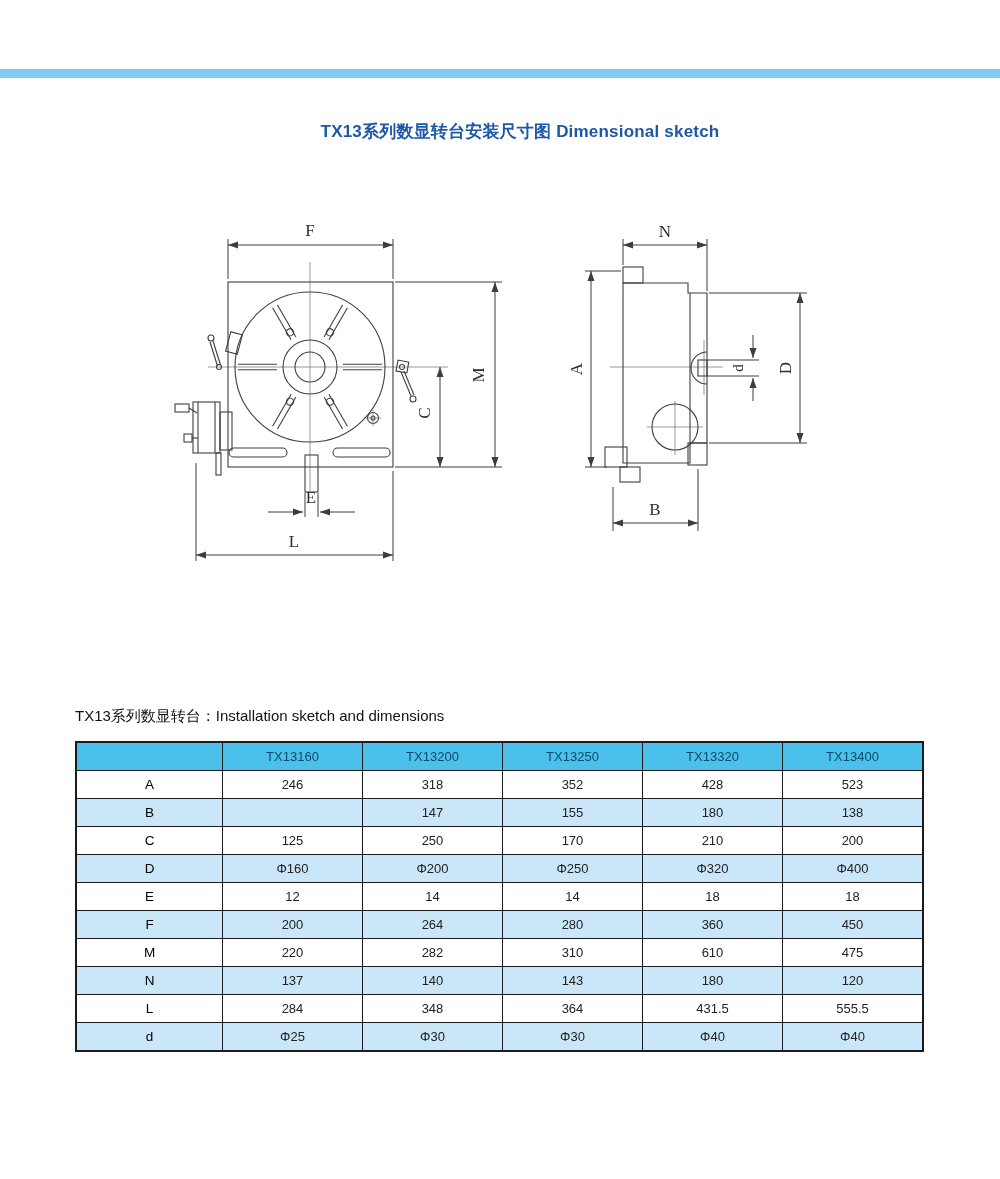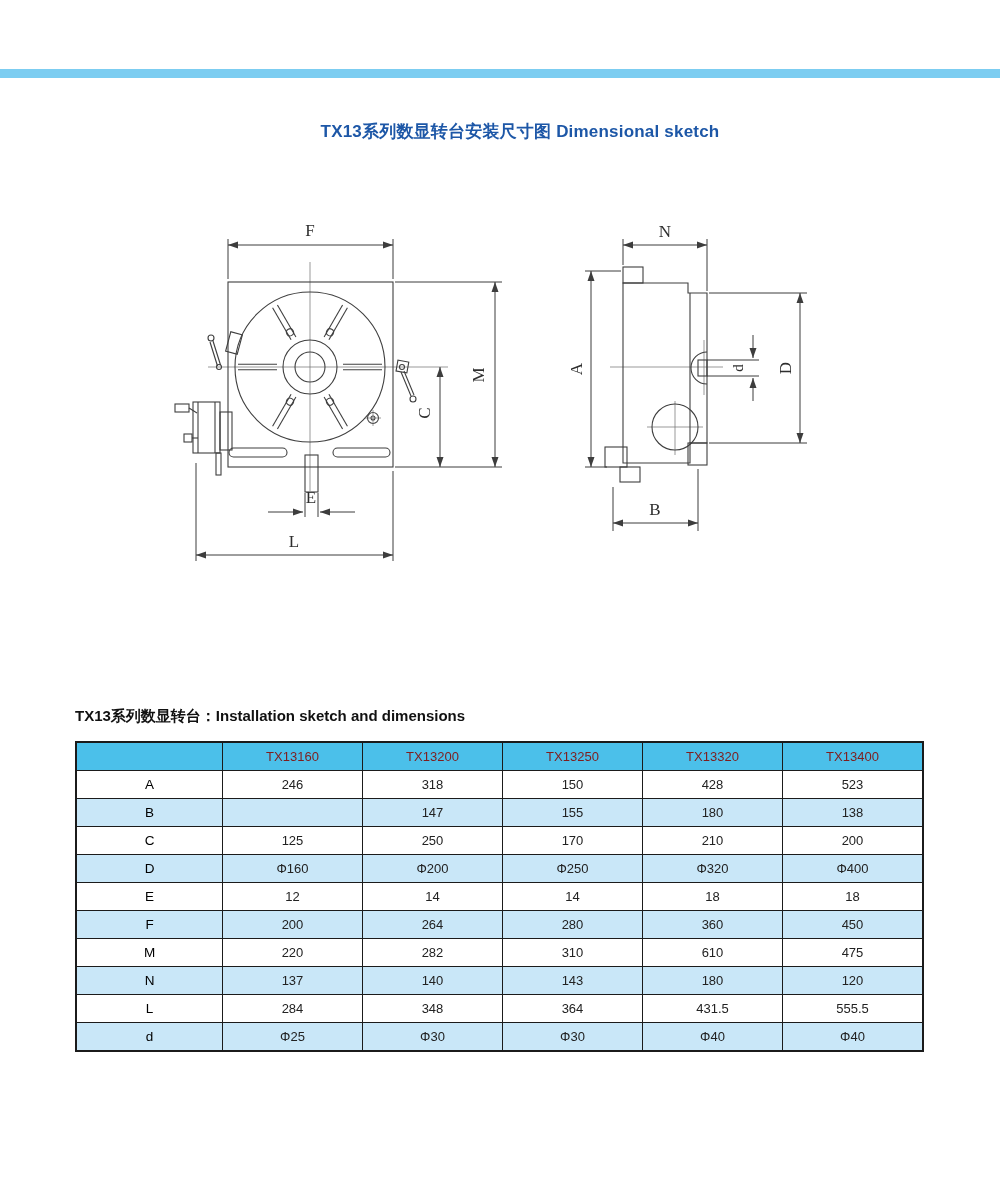--- a/index.html
+++ b/index.html
@@ -12,34 +12,34 @@
     background:#7ccdf1;
   }
   .page-title{
     position:absolute;left:0;top:120px;width:1000px;text-align:center;
     font-size:17px;font-weight:600;color:#1d57a7;letter-spacing:.2px;padding-left:20px;
   }
   .drawing{position:absolute;}
   .front-view{left:150px;top:205px;}
   .side-view{left:555px;top:205px;}
   .section-heading{
-    position:absolute;left:75px;top:707px;font-size:15px;font-weight:700;color:#111;
+    position:absolute;left:75px;top:707px;font-size:15px;font-weight:400;color:#111;
   }
   .table-wrap{position:absolute;left:75px;top:741px;}
   table{
     border-collapse:collapse;table-layout:fixed;width:841px;
     border:2px solid #1b1b1b;font-size:13px;color:#222;
   }
   th,td{
     border:1px solid #1b1b1b;height:27px;text-align:center;vertical-align:middle;
     font-weight:normal;padding:0;overflow:hidden;white-space:nowrap;
   }
   th:first-child,td:first-child{width:145px;}
   th,td{width:139px;}
-  thead th{background:#4bc0ea;color:#7f1d1d;margin-top:36px;}
+  thead th{background:#4bc0ea;color:#0c4a6e;margin-top:36px;}
   tbody th{color:#000;font-size:13.5px;}
   tbody tr.alt{background:#c9e7f8;}
   
   .ln{stroke:#3f3f3f;stroke-width:1.1;fill:none;}
   .thin{stroke:#6f6f6f;stroke-width:.7;fill:none;}
   .dimln{stroke:#3d3d3d;stroke-width:1;fill:none;}
   .dim-label{font-family:"Liberation Serif",serif;font-size:17px;fill:#2e2e2e;}
   .dim-label-sm{font-family:"Liberation Serif",serif;font-size:15px;fill:#2e2e2e;}
 </style>
 </head>
@@ -255,21 +255,21 @@
           <th>TX13250</th>
           <th>TX13320</th>
           <th>TX13400</th>
         </tr>
     </thead>
     <tbody>
         <tr>
           <th>A</th>
           <td>246</td>
           <td>318</td>
-          <td>150</td>
+          <td>352</td>
           <td>428</td>
           <td>523</td>
         </tr>
         <tr class="alt">
           <th>B</th>
           <td></td>
           <td>147</td>
           <td>155</td>
           <td>180</td>
           <td>138</td>

